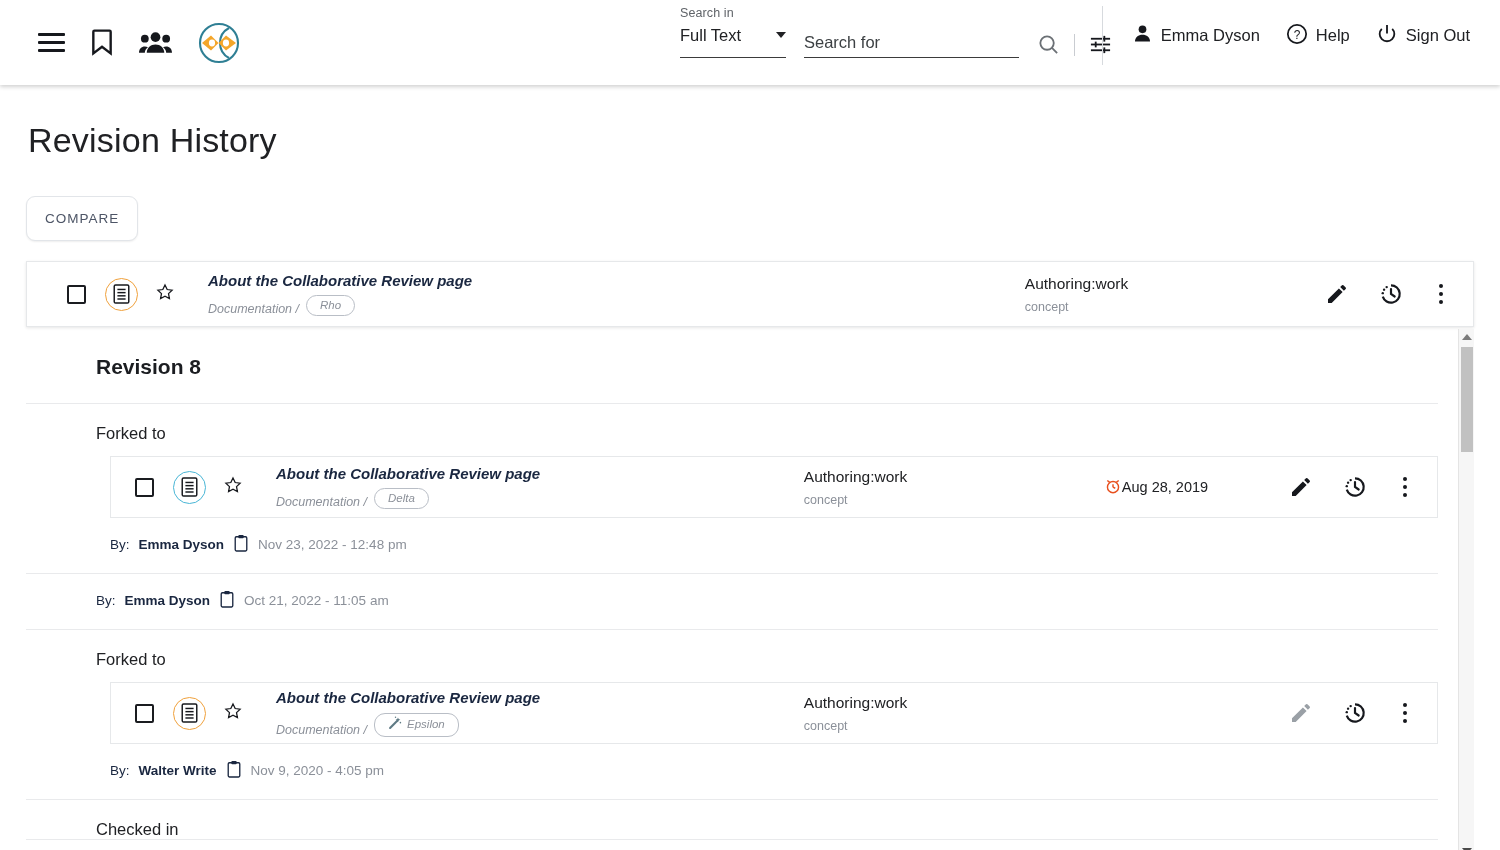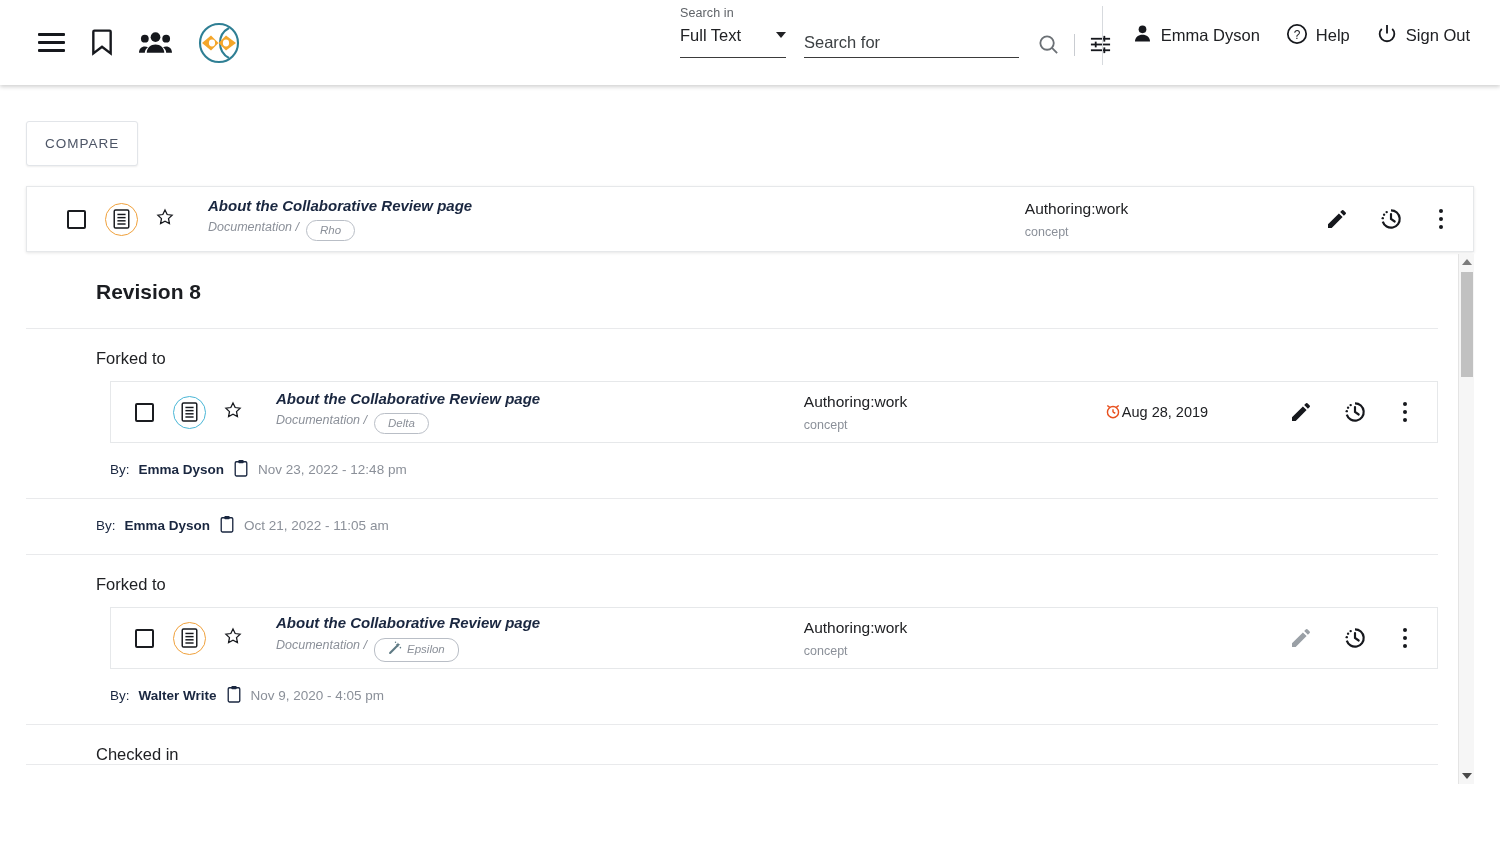--- a/index.html
+++ b/index.html
@@ -99,21 +99,21 @@
     font-weight: 400;
     color: #202124;
     margin: 36px 0 0 2px;
     letter-spacing: .2px;
   }
   .compare-btn {
     margin-top: 36px;
     display: inline-block;
     padding: 14px 18px;
     border: 1px solid #e2e5e9;
-    border-radius: 3px;
+    border-radius: 9px;
     background: #fff;
     box-shadow: 0 1px 2px rgba(0,0,0,0.07);
     font-size: 13.5px;
     letter-spacing: 1px;
     color: #4d5566;
     cursor: pointer;
   }
 
   
   .doc-card {
@@ -150,21 +150,21 @@
   }
   .doc-icon.blue { border-color: #49b6d6; }
   .star { margin-left: 18px; flex:none; cursor:pointer; }
   .doc-text { margin-left: 34px; flex: 1 1 auto; min-width:0;font-style:italic; }
   .doc-title {
     font-size: 15px; font-weight: bold; color: #1a2740;
     line-height: 1.25; cursor: pointer;
   }
   .doc-sub {
     margin-top: 5px;
-    display:flex; align-items:flex-start; gap:0px;
+    display:flex; align-items:flex-end; gap:0px;
     font-size: 12.5px; color: #8b9099;
   }
   .chip {
     margin-left: 7px;
     border: 1px solid #b9bec6;
     border-radius: 11px;
     padding: 2px 13px;
     font-size: 11.5px;
     color: #8b9099;
     display:flex; align-items:center; gap:5px;
@@ -338,20 +338,21 @@
             <line x1="12" y1="2.2" x2="12" y2="11.5" stroke="#16181d" stroke-width="2"></line>
           </svg>
       </span>
       <span class="tb-text">Sign Out</span>
     </div>
   </div>
 </div>
 
 <div class="page">
 
+  <div class="page-title">Revision History</div>
 
   <div class="compare-btn">COMPARE</div>
 
   
   <div class="doc-card">
     <div class="checkbox"></div>
 
     <div class="doc-icon">
       <svg width="17" height="20" viewBox="0 0 18 22">
         <rect x="1" y="1" width="16" height="20" rx="1.5" fill="none" stroke="#16181d" stroke-width="1.6"></rect>

